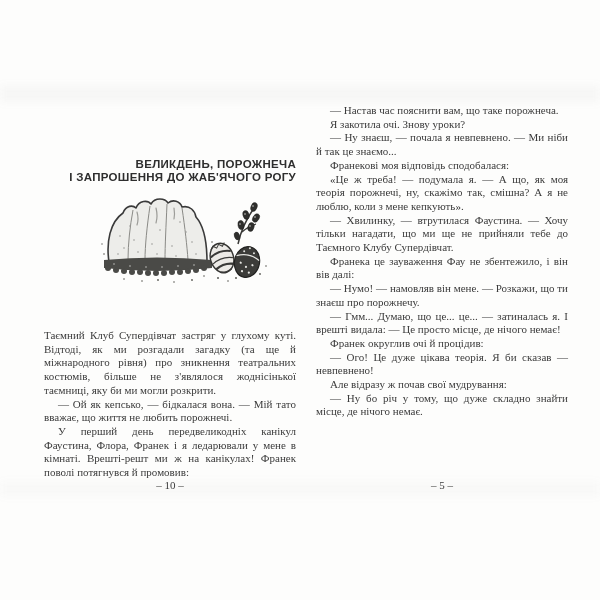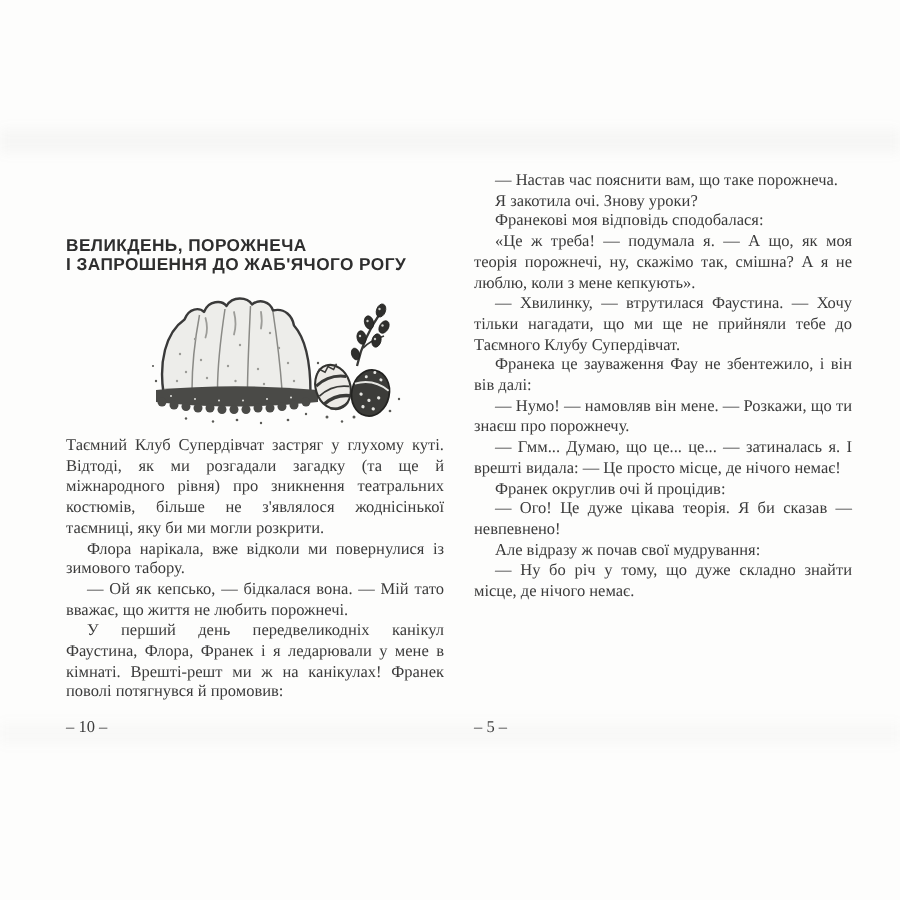--- a/index.html
+++ b/index.html
@@ -12,41 +12,41 @@
   .scan-band{position:absolute;left:0;width:600px;pointer-events:none;}
   .scan-band.top{top:86px;height:16px;background:rgba(120,120,120,0.05);filter:blur(4px);}
   .scan-band.bottom{top:482px;height:14px;background:rgba(120,120,120,0.035);filter:blur(4px);}
 
   .page{position:absolute;top:0;height:600px;}
   .page-left{left:44px;width:252px;}
   .page-right{left:316px;width:252px;}
 
   .chapter-title{
     position:absolute;top:158px;left:0;width:100%;
-    text-align:left;
+    text-align:right;
     font-family:"Liberation Sans","DejaVu Sans",sans-serif;
     font-weight:700;font-size:11.5px;line-height:12.5px;
     letter-spacing:0.3px;color:#2e2e2e;
   }
   .illustration-wrap{
     position:absolute;top:196px;left:56px;width:172px;height:92px;
   }
   .body-text{
     position:absolute;left:0;width:100%;
     font-size:11px;line-height:13.7px;
     text-align:justify;
   }
   .page-left .body-text{top:291px;}
-  .page-right .body-text{top:114px;}
+  .page-right .body-text{top:104px;}
   .body-text p{margin:0;text-indent:14px;}
-  .body-text p.first{text-indent:0;}
+  .body-text p.first{text-indent:0;margin-top:38px;}
 
   .page-number{
     position:absolute;top:479px;left:0;width:100%;
-    text-align:left;font-size:11px;color:#3b3b3b;
+    text-align:center;font-size:11px;color:#3b3b3b;
   }
 </style>
 </head>
 <body>
 
 <div class="scan-band top"></div>
 <div class="scan-band bottom"></div>
 
 <div class="page page-left">
   <div class="chapter-title">
@@ -167,32 +167,32 @@
           <circle cx="92" cy="84" r="0.9"></circle>
           <circle cx="104" cy="80" r="0.8"></circle>
         <circle cx="4" cy="58" r="0.8"></circle>
           <circle cx="2" cy="48" r="0.7"></circle>
       </g>
     </svg>
   </div>
 
   <div class="body-text">
     <p class="first">Таємний Клуб Супердівчат застряг у глухому куті. Відтоді, як ми розгадали загадку (та ще й міжнародного рівня) про зникнення театральних костюмів, більше не з'являлося жоднісінької таємниці, яку би ми могли розкрити.</p>
-    <p>Флора нарікала, вже відколи ми повернулися із зимового табору.</p>
     <p>— Ой як кепсько, — бідкалася вона. — Мій тато вважає, що життя не любить порожнечі.</p>
     <p>У перший день передвеликодніх канікул Фаустина, Флора, Франек і я ледарювали у мене в кімнаті. Врешті-решт ми ж на канікулах! Франек поволі потягнувся й промовив:</p>
   </div>
 
   <div class="page-number">– 10 –</div>
 </div>
 
 <div class="page page-right">
   <div class="body-text">
     <p>— Настав час пояснити вам, що таке порожнеча.</p>
     <p>Я закотила очі. Знову уроки?</p>
+    <p>— Ну знаєш, — почала я невпевнено. — Ми ніби й так це знаємо...</p>
     <p>Франекові моя відповідь сподобалася:</p>
     <p>«Це ж треба! — подумала я. — А що, як моя теорія порожнечі, ну, скажімо так, смішна? А я не люблю, коли з мене кепкують».</p>
     <p>— Хвилинку, — втрутилася Фаустина. — Хочу тільки нагадати, що ми ще не прийняли тебе до Таємного Клубу Супердівчат.</p>
     <p>Франека це зауваження Фау не збентежило, і він вів далі:</p>
     <p>— Нумо! — намовляв він мене. — Розкажи, що ти знаєш про порожнечу.</p>
     <p>— Гмм... Думаю, що це... це... — затиналась я. І врешті видала: — Це просто місце, де нічого немає!</p>
     <p>Франек округлив очі й процідив:</p>
     <p>— Ого! Це дуже цікава теорія. Я би сказав — невпевнено!</p>
     <p>Але відразу ж почав свої мудрування:</p>
     <p>— Ну бо річ у тому, що дуже складно знайти місце, де нічого немає.</p>

